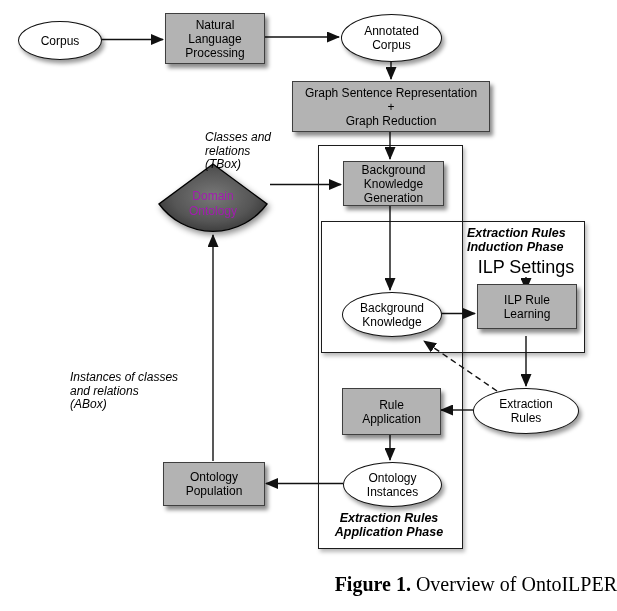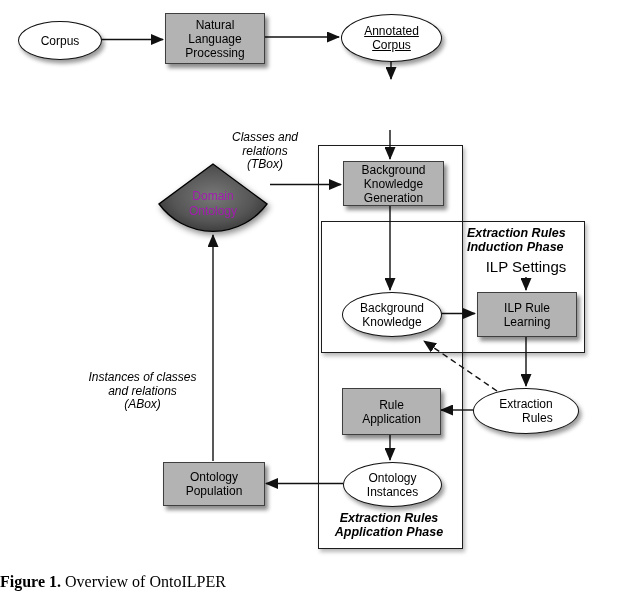--- a/index.html
+++ b/index.html
@@ -30,39 +30,39 @@
     box-shadow:2.5px 3.5px 4px rgba(0,0,0,0.45);
   }
   .ellipse{
     background:var(--ellipse-fill);
     border:1.5px solid var(--outline);
     border-radius:50%;
     box-shadow:2.5px 3.5px 4px rgba(0,0,0,0.40);
   }
   .note{
     position:absolute;font-style:italic;font-size:12px;line-height:13.5px;
-    text-align:center;white-space:pre-line;
+    white-space:pre-line;
   }
   .phase{
     position:absolute;font-style:italic;font-weight:bold;font-size:12.5px;
     line-height:13.5px;white-space:pre-line;
   }
   .plain-label{
-    position:absolute;font-size:15px;line-height:14px;text-align:center;
+    position:absolute;font-size:18px;line-height:14px;text-align:center;
   }
   #connector-layer{position:absolute;left:0;top:0;z-index:3;}
   .layer-rects{z-index:1;}
   .node,.note,.phase,.plain-label{z-index:4;}
   #ontology-label{
     position:absolute;z-index:4;text-align:center;font-size:12px;line-height:14.5px;
     white-space:pre-line;color:#a21caf;
   }
   #caption{
-    position:absolute;left:0;top:573px;width:617px;text-align:left;z-index:5;
-    font-family:"Liberation Serif", serif;font-size:16px;color:#000;
+    position:absolute;left:0;top:573px;width:617px;text-align:right;z-index:5;
+    font-family:"Liberation Serif", serif;font-size:20px;color:#000;
   }
   #caption .cap-prefix{font-weight:bold;}
   #watermark{
     position:absolute;right:4px;top:584px;z-index:2;
     font-size:13px;letter-spacing:0.4px;color:var(--watermark);
   }
   svg line{stroke:var(--outline);stroke-width:1.4px;}
 </style>
 </head>
 <body>
@@ -105,51 +105,56 @@
   <div class="node ellipse" style="left:18px;top:21px;width:82px;height:37px;">
     <span class="node-label">Corpus</span>
   </div>
 
   <div class="node box" style="left:165px;top:13px;width:98px;height:49px;">
     <span class="node-label">Natural
 Language
 Processing</span>
   </div>
 
-  <div class="node ellipse" style="left:341px;top:14px;width:99px;height:46px;text-decoration:underline;">
+  <div class="node ellipse" style="left:341px;top:14px;width:99px;height:46px;">
     <span class="node-label">Annotated
 Corpus</span>
   </div>
 
+  <div class="node box" style="left:292px;top:81px;width:196px;height:49px;">
+    <span class="node-label">Graph Sentence Representation
++
+Graph Reduction</span>
+  </div>
 
   <div class="node box" style="left:343px;top:161px;width:99px;height:43px;">
     <span class="node-label">Background
 Knowledge
 Generation</span>
   </div>
 
   <div id="ontology-label" style="left:173px;top:189px;width:80px;">Domain
 Ontology</div>
 
   <div class="node ellipse" style="left:342px;top:292px;width:98px;height:43px;">
     <span class="node-label">Background
 Knowledge</span>
   </div>
 
-  <div class="node box" style="left:477px;top:292px;width:98px;height:43px;">
+  <div class="node box" style="left:477px;top:284px;width:98px;height:43px;">
     <span class="node-label">ILP Rule
 Learning</span>
   </div>
 
   <div class="node box" style="left:342px;top:388px;width:97px;height:45px;">
     <span class="node-label">Rule
 Application</span>
   </div>
 
-  <div class="node ellipse" style="left:473px;top:388px;width:104px;height:44px;text-align:right;">
+  <div class="node ellipse" style="left:473px;top:388px;width:104px;height:44px;">
     <span class="node-label">Extraction
 Rules</span>
   </div>
 
   <div class="node ellipse" style="left:343px;top:462px;width:97px;height:43px;">
     <span class="node-label">Ontology
 Instances</span>
   </div>
 
   <div class="node box" style="left:163px;top:462px;width:100px;height:42px;">

